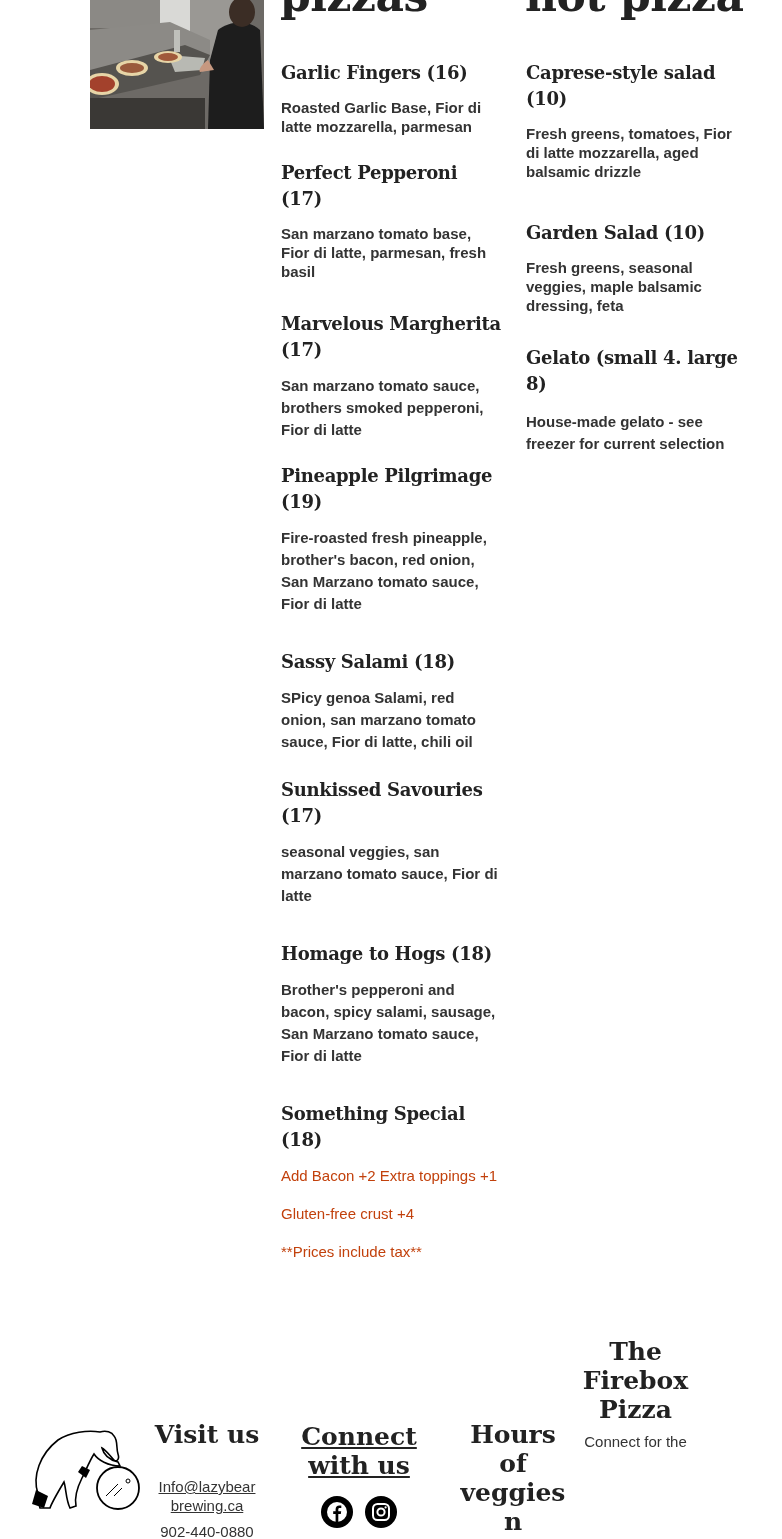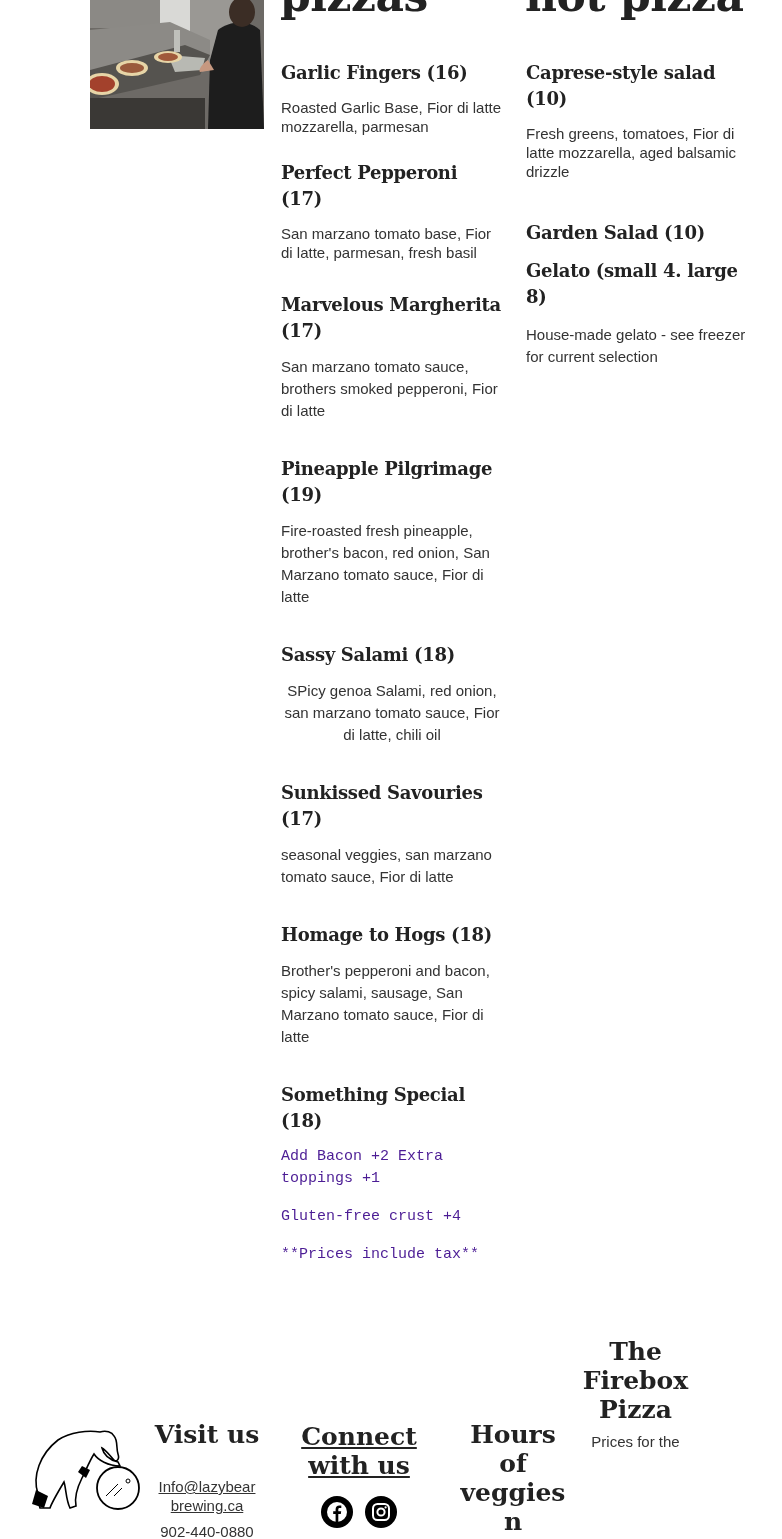--- a/index.html
+++ b/index.html
@@ -8,23 +8,23 @@
     .photo { position:absolute; left:90px; top:0; width:174px; height:129px; overflow:hidden; background:#5a5752; }
     .photo svg { display:block; }
 
     .big-title { position:absolute; top:-30px; font-family:"DejaVu Serif", serif; font-weight:bold; font-size:44px; line-height:52px; color:#222; letter-spacing:-0.5px; white-space:nowrap; }
 
     .col { position:absolute; top:60px; }
     .col-pizza { left:281px; width:222px; }
     .col-other { left:526px; width:222px; }
 
     .item-title { font-family:"DejaVu Serif", serif; font-weight:bold; font-size:18px; line-height:26px; color:#222; margin:0 0 12px 0; letter-spacing:-0.3px; }
-    .item-desc { font-family:"Liberation Sans", sans-serif; font-size:15px; line-height:19px; color:#333; margin:0 0 24px 0; font-weight:400; }
+    .item-desc { font-family:"Liberation Sans", sans-serif; font-size:15px; line-height:19px; color:#333; margin:0 0 24px 0; font-weight:700; }
     .item-desc.loose { line-height:22px; }
-    .extra { font-family:Liberation Mono, monospace; font-size:15px; line-height:22px; color:#4c1d95; margin:0 0 16px 0; }
+    .extra { font-family:Liberation Sans, sans-serif; font-size:15px; line-height:22px; color:#c2410c; margin:0 0 16px 0; }
 
     .footer-col { position:absolute; text-align:center; }
     .f-head { font-family:"DejaVu Serif", serif; font-weight:bold; font-size:25px; line-height:29px; color:#222; margin:0; }
     .f-text { font-family:"Liberation Sans", sans-serif; font-size:15px; line-height:19px; color:#333; }
     .f-link { color:#333; text-decoration:underline; }
     .social { display:inline-flex; gap:12px; }
     .social-btn { width:32px; height:32px; border-radius:50%; background:#000; display:flex; align-items:center; justify-content:center; }
   </style>
 </head>
 <body>
@@ -59,29 +59,29 @@
   <div>
     <h3 class="item-title">Garlic Fingers (16)</h3>
     <p class="item-desc">Roasted Garlic Base, Fior di latte mozzarella, parmesan</p>
   </div>
   <div>
     <h3 class="item-title">Perfect Pepperoni (17)</h3>
     <p class="item-desc" style="margin-bottom:30px;">San marzano tomato base, Fior di latte, parmesan, fresh basil</p>
   </div>
   <div>
     <h3 class="item-title">Marvelous Margherita (17)</h3>
-    <p class="item-desc loose" style="margin-bottom:34px;">San marzano tomato sauce, brothers smoked pepperoni, Fior di latte</p>
+    <p class="item-desc loose" style="margin-bottom:22px;">San marzano tomato sauce, brothers smoked pepperoni, Fior di latte</p>
   </div>
   <div>
     <h3 class="item-title">Pineapple Pilgrimage (19)</h3>
     <p class="item-desc loose" style="margin-bottom:34px;">Fire-roasted fresh pineapple, brother's bacon, red onion, San Marzano tomato sauce, Fior di latte</p>
   </div>
   <div>
     <h3 class="item-title">Sassy Salami (18)</h3>
-    <p class="item-desc loose" style="margin-bottom:34px;text-align:center;">SPicy genoa Salami, red onion, san marzano tomato sauce, Fior di latte, chili oil</p>
+    <p class="item-desc loose" style="margin-bottom:24px;">SPicy genoa Salami, red onion, san marzano tomato sauce, Fior di latte, chili oil</p>
   </div>
   <div>
     <h3 class="item-title">Sunkissed Savouries (17)</h3>
     <p class="item-desc loose" style="margin-bottom:34px;">seasonal veggies, san marzano tomato sauce, Fior di latte</p>
   </div>
   <div>
     <h3 class="item-title">Homage to Hogs (18)</h3>
     <p class="item-desc loose" style="margin-bottom:34px;">Brother's pepperoni and bacon, spicy salami, sausage, San Marzano tomato sauce, Fior di latte</p>
   </div>
   <div>
@@ -92,20 +92,21 @@
   <p class="extra">**Prices include tax**</p>
 </div>
 
 <div class="col col-other">
   <div>
     <h3 class="item-title">Caprese-style salad (10)</h3>
     <p class="item-desc" style="margin-bottom:39px;">Fresh greens, tomatoes, Fior di latte mozzarella, aged balsamic drizzle</p>
   </div>
   <div>
     <h3 class="item-title">Garden Salad (10)</h3>
+    <p class="item-desc" style="margin-bottom:30px;">Fresh greens, seasonal veggies, maple balsamic dressing, feta</p>
   </div>
   <div>
     <h3 class="item-title" style="margin-bottom:14px;">Gelato (small 4. large 8)</h3>
     <p class="item-desc loose">House-made gelato - see freezer for current selection</p>
   </div>
 </div>
 
 <div>
 
   <div style="position:absolute; left:28px; top:1426px; width:115px; height:90px;">
@@ -156,15 +157,15 @@
     </h2>
 
   </div>
 
   <div class="footer-col" style="left:578px; top:1337px; width:115px;">
     <h2 class="f-head" style="margin-bottom:8px;">
       <span>The</span><br>
       <span>Firebox</span><br>
       <span>Pizza</span>
     </h2>
-    <div class="f-text">Prices for the</div>
+    <div class="f-text">Connect for the</div>
   </div>
 </div>
 
 </body></html>

